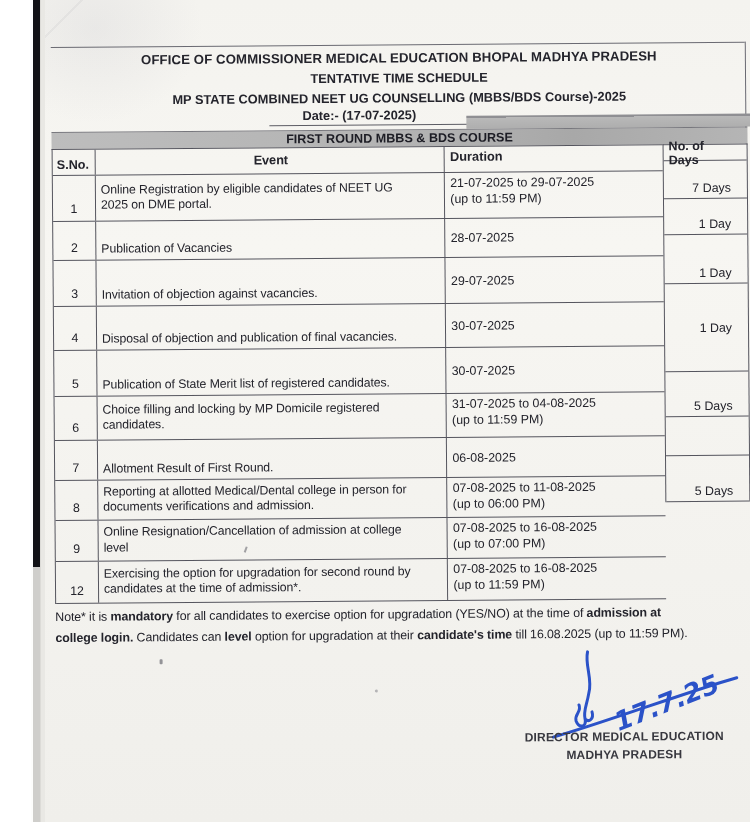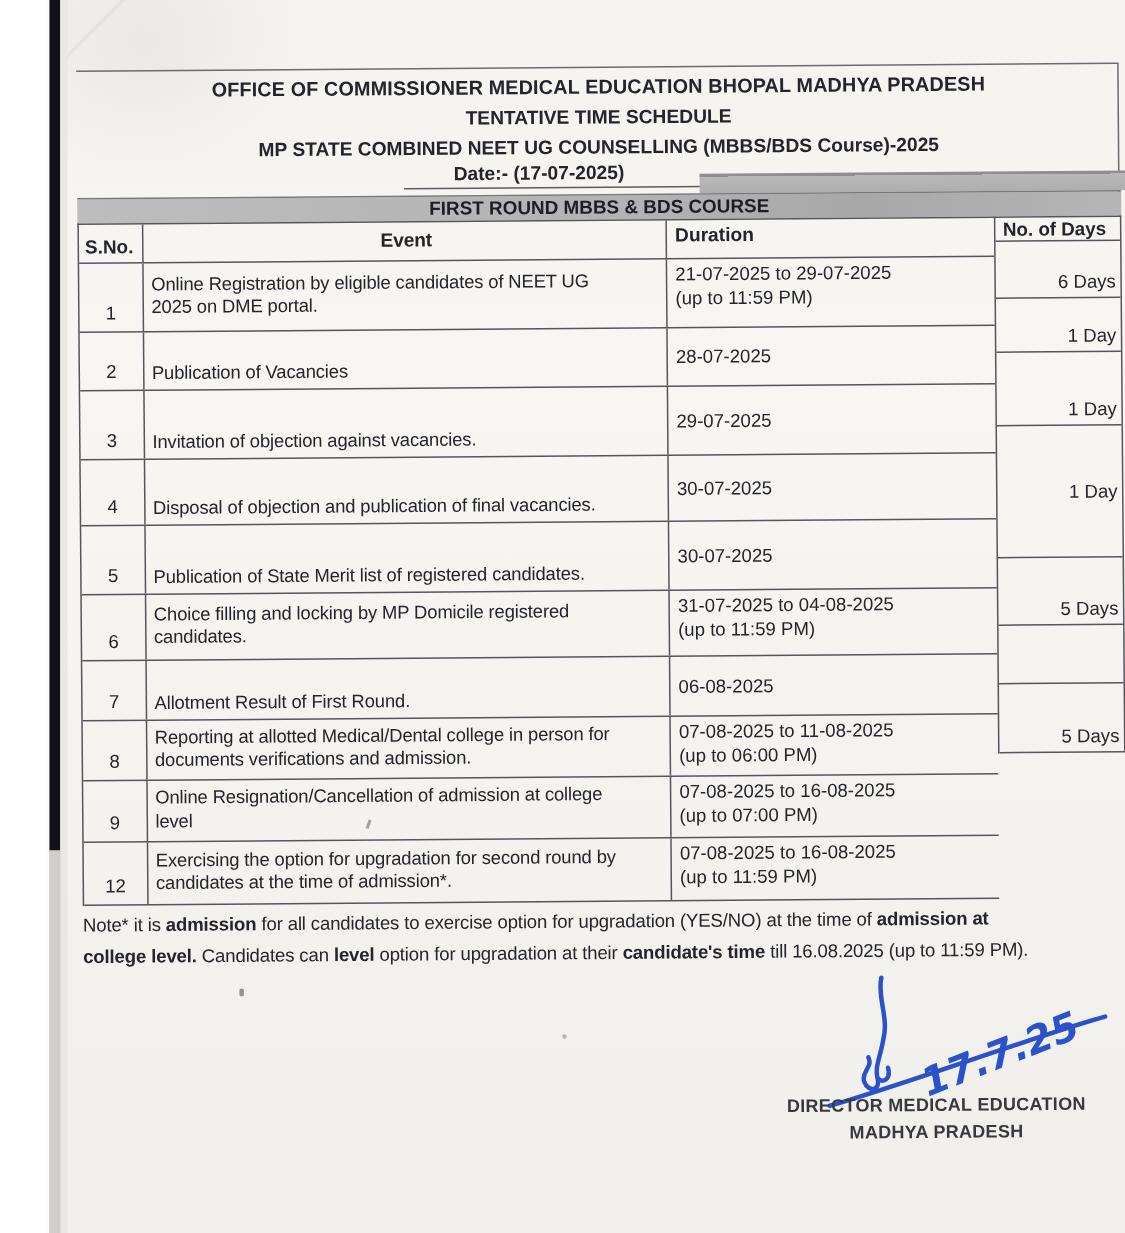--- a/index.html
+++ b/index.html
@@ -57,21 +57,21 @@
   .v-bottom{justify-content:flex-end;}
   .v-center{justify-content:center;}
   .v-top{justify-content:flex-start;}
   .hdr .c-sno{align-items:flex-end;justify-content:flex-start;padding:0 0 3px 4px;font-weight:bold;font-size:12.6px;}
   .hdr .c-event{align-items:center;justify-content:center;font-weight:bold;font-size:12.8px;}
   .hdr .c-dur{justify-content:flex-start;font-weight:bold;font-size:12.8px;padding-top:2px;}
 
   .days-col{position:absolute;left:611px;top:0;width:85px;box-sizing:border-box;
     border:1.3px solid var(--line);border-bottom:none;}
   .days-cell{box-sizing:border-box;border-bottom:1.2px solid var(--line);
-    display:flex;justify-content:flex-end;font-size:12.4px;padding-right:3px;}
+    display:flex;justify-content:flex-end;font-size:12.4px;padding-right:16px;}
   .days-cell.hdrcell{font-weight:bold;font-size:12.5px;align-items:center;justify-content:flex-start;padding-left:5px;}
   .d-bottom{align-items:flex-end;padding-bottom:3px;}
   .d-center{align-items:center;}
 
   .note{position:absolute;left:22px;top:604px;width:704px;font-size:12.4px;line-height:21px;letter-spacing:-0.1px;}
   .note b{font-weight:bold;}
 
   .sig-svg{position:absolute;left:505px;top:650px;width:235px;height:95px;}
   .sig-date{font-size:26px;font-style:italic;font-weight:bold;font-family:"DejaVu Sans",sans-serif;}
   .director{position:absolute;left:450px;top:731px;width:280px;text-align:center;
@@ -207,33 +207,33 @@
               <div>candidates at the time of admission*.</div>
             </div>
             <div class="c-dur v-top">
               <div>07-08-2025 to 16-08-2025</div>
               <div>(up to 11:59 PM)</div>
             </div>
           </div>
         </div>
       <div class="days-col" id="daysCol">
           <div class="days-cell hdrcell" style="height: 16px;">No. of Days</div>
-          <div class="days-cell d-bottom" style="height: 38px;">6 Days</div>
+          <div class="days-cell d-bottom" style="height: 38px;">7 Days</div>
           <div class="days-cell d-bottom" style="height: 36px;">1 Day</div>
           <div class="days-cell d-bottom" style="height: 49px;">1 Day</div>
           <div class="days-cell d-center" style="height: 88px;">1 Day</div>
           <div class="days-cell d-bottom" style="height: 45px;">5 Days</div>
           <div class="days-cell d-bottom" style="height: 39px;"></div>
           <div class="days-cell d-bottom" style="height: 46px;">5 Days</div>
         </div>
     </div>
 
     <div class="note" id="noteBlock">
-        <div class="note-line"><span>Note* it is </span><b>admission</b><span> for all candidates to exercise option for upgradation (YES/NO) at the time of </span><b>admission at</b></div>
-        <div class="note-line"><b>college level.</b><span> Candidates can </span><b>level</b><span> option for upgradation at their </span><b>candidate's time</b><span> till 16.08.2025 (up to 11:59 PM).</span></div>
+        <div class="note-line"><span>Note* it is </span><b>mandatory</b><span> for all candidates to exercise option for upgradation (YES/NO) at the time of </span><b>admission at</b></div>
+        <div class="note-line"><b>college login.</b><span> Candidates can </span><b>level</b><span> option for upgradation at their </span><b>candidate's time</b><span> till 16.08.2025 (up to 11:59 PM).</span></div>
       </div>
 
     <svg class="sig-svg" viewBox="0 0 235 95">
       <g fill="none" stroke="#2b52c8" stroke-linecap="round" stroke-linejoin="round">
         <path stroke-width="3" d="M49,3 C46,16 54,30 50,44 C48,56 44,62 46,70 C48,78 40,80 37,72 C35,65 43,63 40,56 M46,70 C50,74 55,70 53,63"></path>
         <path stroke-width="3" d="M14,88 C62,75 150,43 198,30"></path>
       </g>
       <text class="sig-date" x="72" y="68" transform="rotate(-21 115 55)" fill="#2b52c8">17.7.25</text>
     </svg>
 

